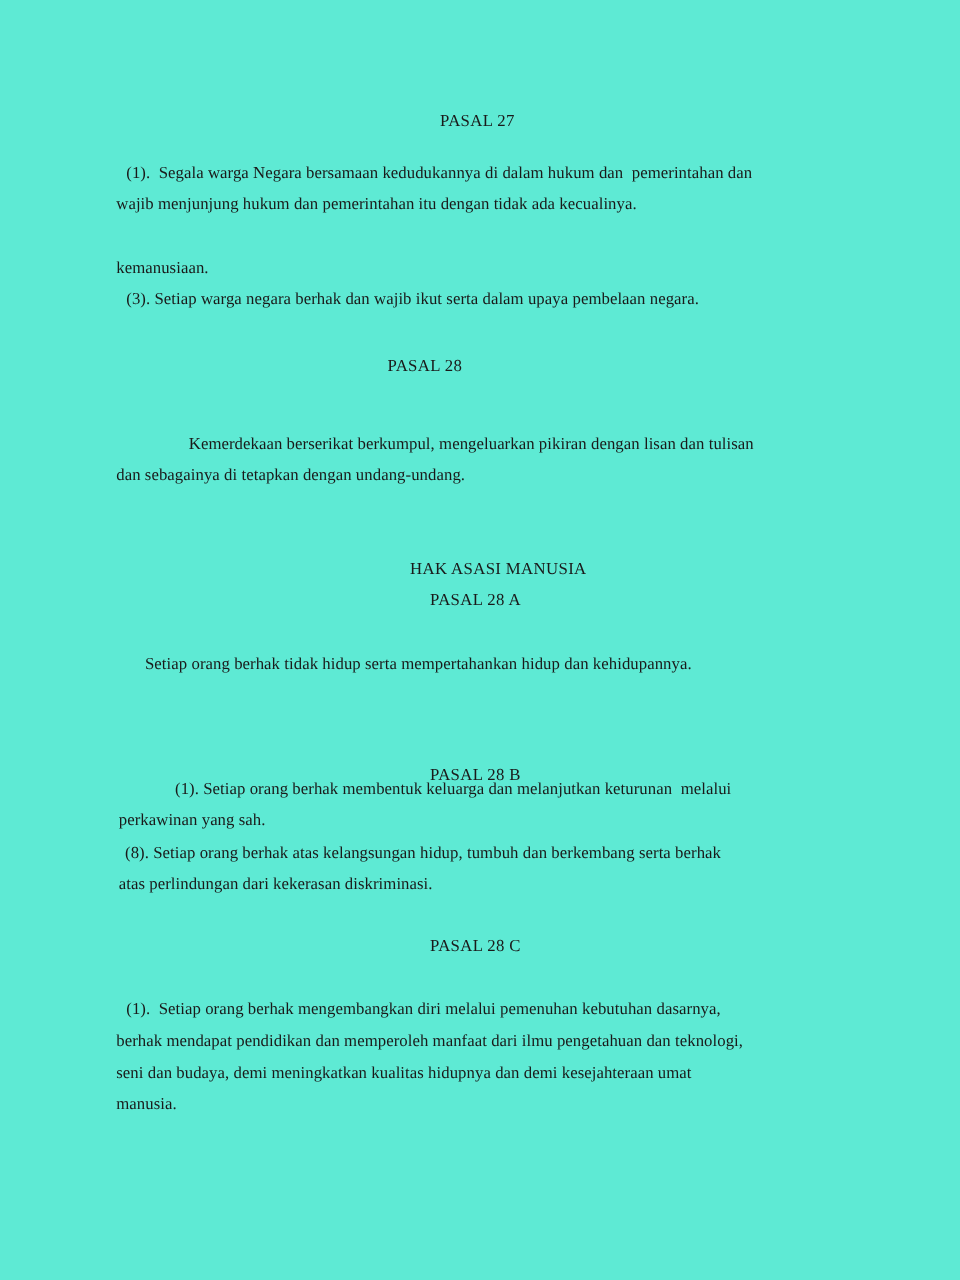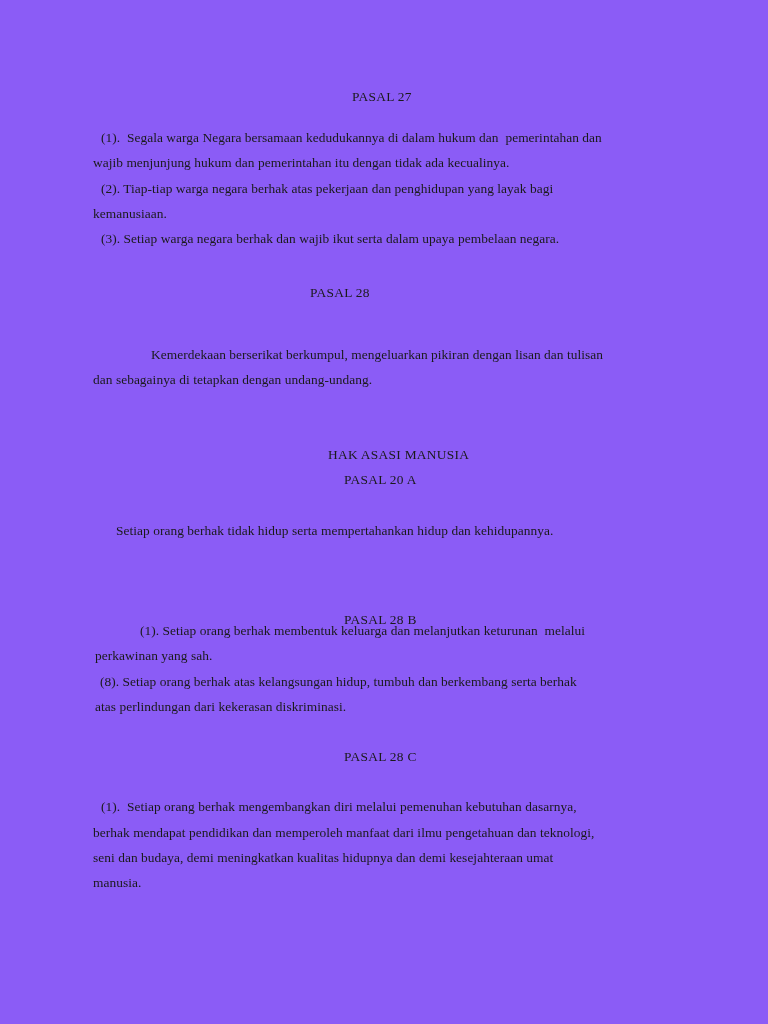--- a/index.html
+++ b/index.html
@@ -13,21 +13,21 @@
       position: relative;
       overflow: hidden;
       font-family: "Liberation Serif", "DejaVu Serif", serif;
       font-size: 13.4px;
       color: #1a1a1a;
     }
     .page {
       position: absolute;
       left: 0; top: 0;
       width: 768px; height: 1024px;
-      background: #8b5cf6;
+      background: #5eead4;
     }
     .line {
       position: absolute;
       white-space: pre;
       line-height: 16px;
       letter-spacing: 0.05px;
     }
     .heading {
       letter-spacing: 0.3px;
     }
@@ -35,32 +35,31 @@
 </head>
 <body>
 
 <div class="page">
 
   <div class="line heading" style="left:352px; top:89px;">PASAL 27</div>
 
   <div class="line" style="left:101px; top:130px;">(1).  Segala warga Negara bersamaan kedudukannya di dalam hukum dan  pemerintahan dan</div>
   <div class="line" style="left:93px; top:155px;">wajib menjunjung hukum dan pemerintahan itu dengan tidak ada kecualinya.</div>
 
-  <div class="line" style="left:101px; top:181px;">(2). Tiap-tiap warga negara berhak atas pekerjaan dan penghidupan yang layak bagi</div>
   <div class="line" style="left:93px; top:206px;">kemanusiaan.</div>
 
   <div class="line" style="left:101px; top:231px;">(3). Setiap warga negara berhak dan wajib ikut serta dalam upaya pembelaan negara.</div>
 
   <div class="line heading" style="left:310px; top:285px;">PASAL 28</div>
 
   <div class="line" style="left:151px; top:347px;">Kemerdekaan berserikat berkumpul, mengeluarkan pikiran dengan lisan dan tulisan</div>
   <div class="line" style="left:93px; top:372px;">dan sebagainya di tetapkan dengan undang-undang.</div>
 
   <div class="line heading" style="left:328px; top:447px;">HAK ASASI MANUSIA</div>
-  <div class="line heading" style="left:344px; top:472px;">PASAL 20 A</div>
+  <div class="line heading" style="left:344px; top:472px;">PASAL 28 A</div>
 
   <div class="line" style="left:116px; top:523px;">Setiap orang berhak tidak hidup serta mempertahankan hidup dan kehidupannya.</div>
 
   <div class="line heading" style="left:344px; top:573px;margin-top:39px;">PASAL 28 B</div>
 
   <div class="line" style="left:100px; top:623px;margin-left:40px;">(1). Setiap orang berhak membentuk keluarga dan melanjutkan keturunan  melalui</div>
   <div class="line" style="left:95px; top:648px;">perkawinan yang sah.</div>
 
   <div class="line" style="left:100px; top:674px;">(8). Setiap orang berhak atas kelangsungan hidup, tumbuh dan berkembang serta berhak</div>
   <div class="line" style="left:95px; top:699px;">atas perlindungan dari kekerasan diskriminasi.</div>

